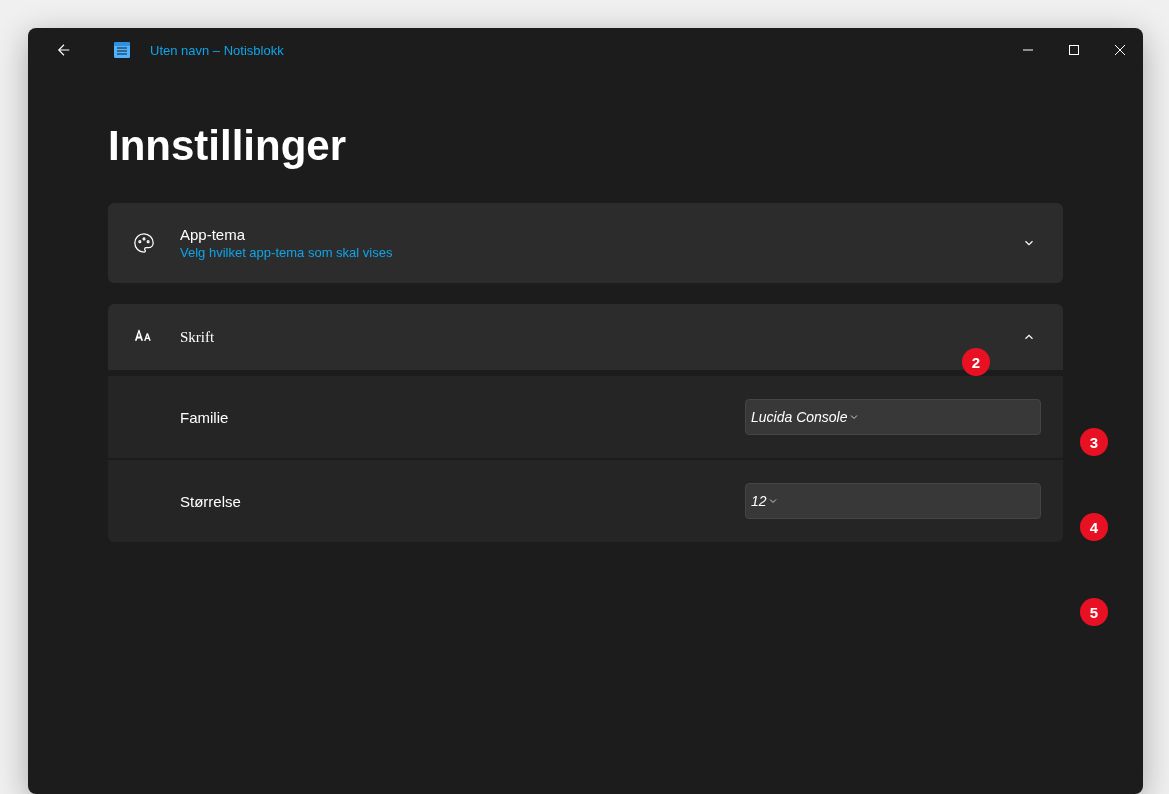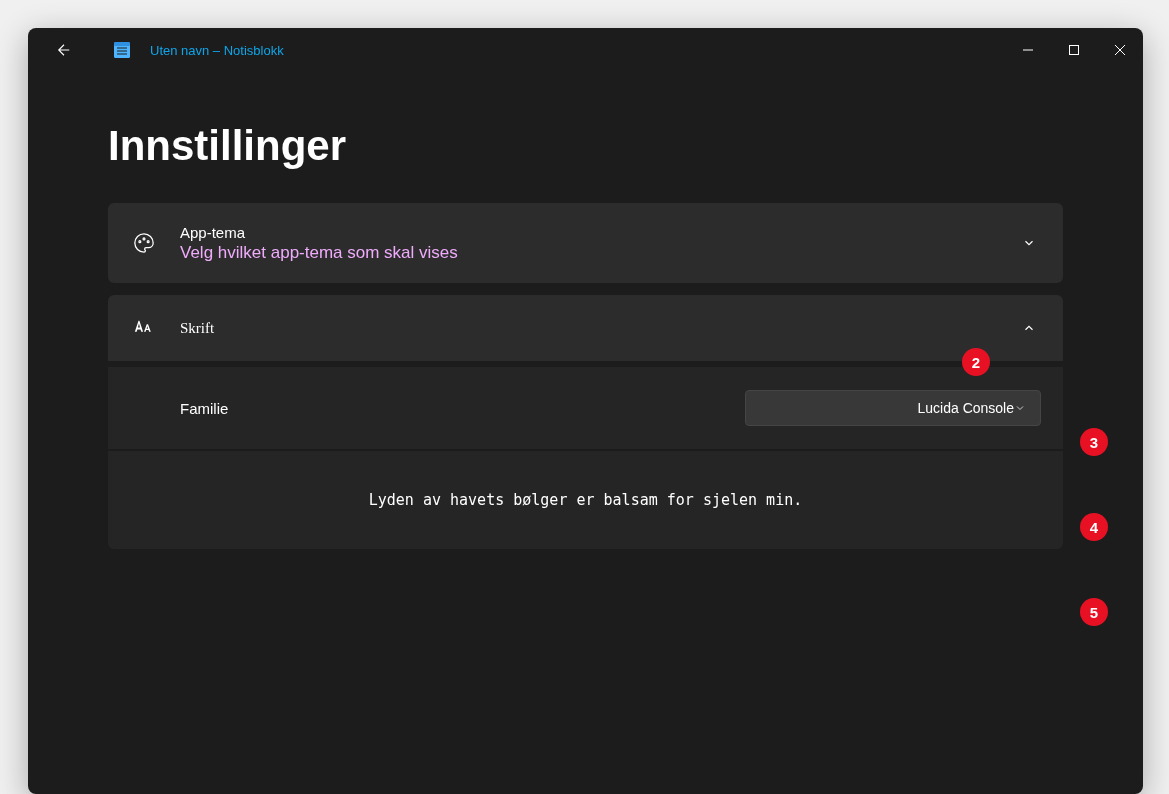--- a/index.html
+++ b/index.html
@@ -79,21 +79,21 @@
     color: #fff;
   }
   .page-title {
     font-size: 42px;
     font-weight: 600;
     margin-bottom: 33px;
   }
   .card {
     background: #2c2c2c;
     border-radius: 6px;
-    margin-bottom: 12px;
+    margin-bottom: 21px;
   }
   .card-header {
     display: flex;
     align-items: center;
     padding: 16px 22px;
     min-height: 80px;
     cursor: pointer;
   }
   .card-icon {
     width: 28px;
@@ -106,22 +106,22 @@
   .card-text {
     display: flex;
     flex-direction: column;
     gap: 2px;
   }
   .card-title {
     font-size: 15px;
     color: #fff;
   }
   .card-subtitle {
-    font-size: 17px;
-    color: #f0abfc;
+    font-size: 13px;
+    color: #0ea5e9;
   }
   .chevron {
     margin-left: auto;
     color: #fff;
     display: flex;
     align-items: center;
     justify-content: center;
     width: 24px;
     height: 24px;
   }
@@ -154,24 +154,25 @@
     color: #fff;
   }
   .dropdown {
     margin-left: auto;
     background: #383838;
     border-radius: 4px;
     height: 36px;
     min-width: 296px;
     display: flex;
     align-items: center;
-    padding: 0 14px;
+    padding: 0 5px;
     cursor: pointer;
     border: 1px solid #454545;
-    justify-content: flex-end;
+    justify-content: flex-start;
+    font-style: italic;
   }
   .dropdown-value {
     font-size: 14px;
     color: #fff;
   }
   .dropdown-chevron {
     color: #ccc;
     display: flex;
     align-items: center;
   }
@@ -292,24 +293,32 @@
           <span class="dropdown-value">Lucida Console</span>
           <span class="dropdown-chevron">
             <svg width="12" height="12" viewBox="0 0 24 24" fill="none" stroke="currentColor" stroke-width="2">
                 <polyline points="6 9 12 15 18 9"></polyline>
               </svg>
           </span>
         </div>
       </div>
 
 
-
-      <div class="preview-row">
-        <div class="preview-text">Lyden av havets bølger er balsam for sjelen min.</div>
-      </div>
+      <div class="sub-row">
+        <div class="sub-label">Størrelse</div>
+        <div class="dropdown">
+          <span class="dropdown-value">12</span>
+          <span class="dropdown-chevron">
+            <svg width="12" height="12" viewBox="0 0 24 24" fill="none" stroke="currentColor" stroke-width="2">
+                <polyline points="6 9 12 15 18 9"></polyline>
+              </svg>
+          </span>
+        </div>
+      </div>
+
     </div>
   </div>
 </div>
 
 <div class="annot" style="top:348px; left:962px;">2</div>
 <div class="annot" style="top:428px; left:1080px;">3</div>
 <div class="annot" style="top:513px; left:1080px;">4</div>
 <div class="annot" style="top:598px; left:1080px;">5</div>
 
 </body></html>

